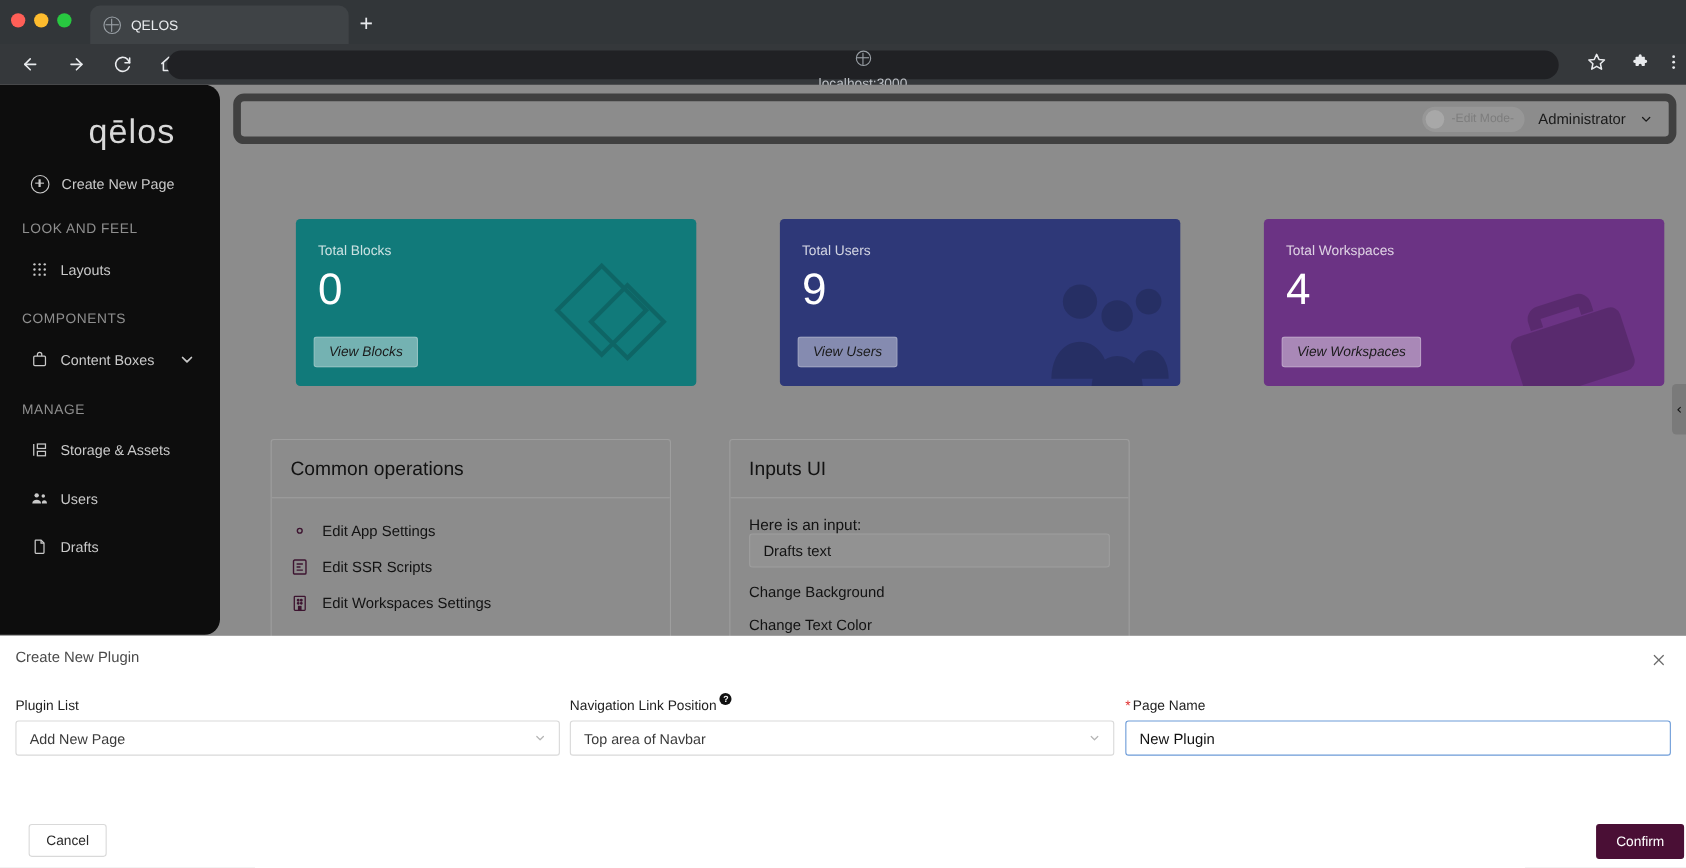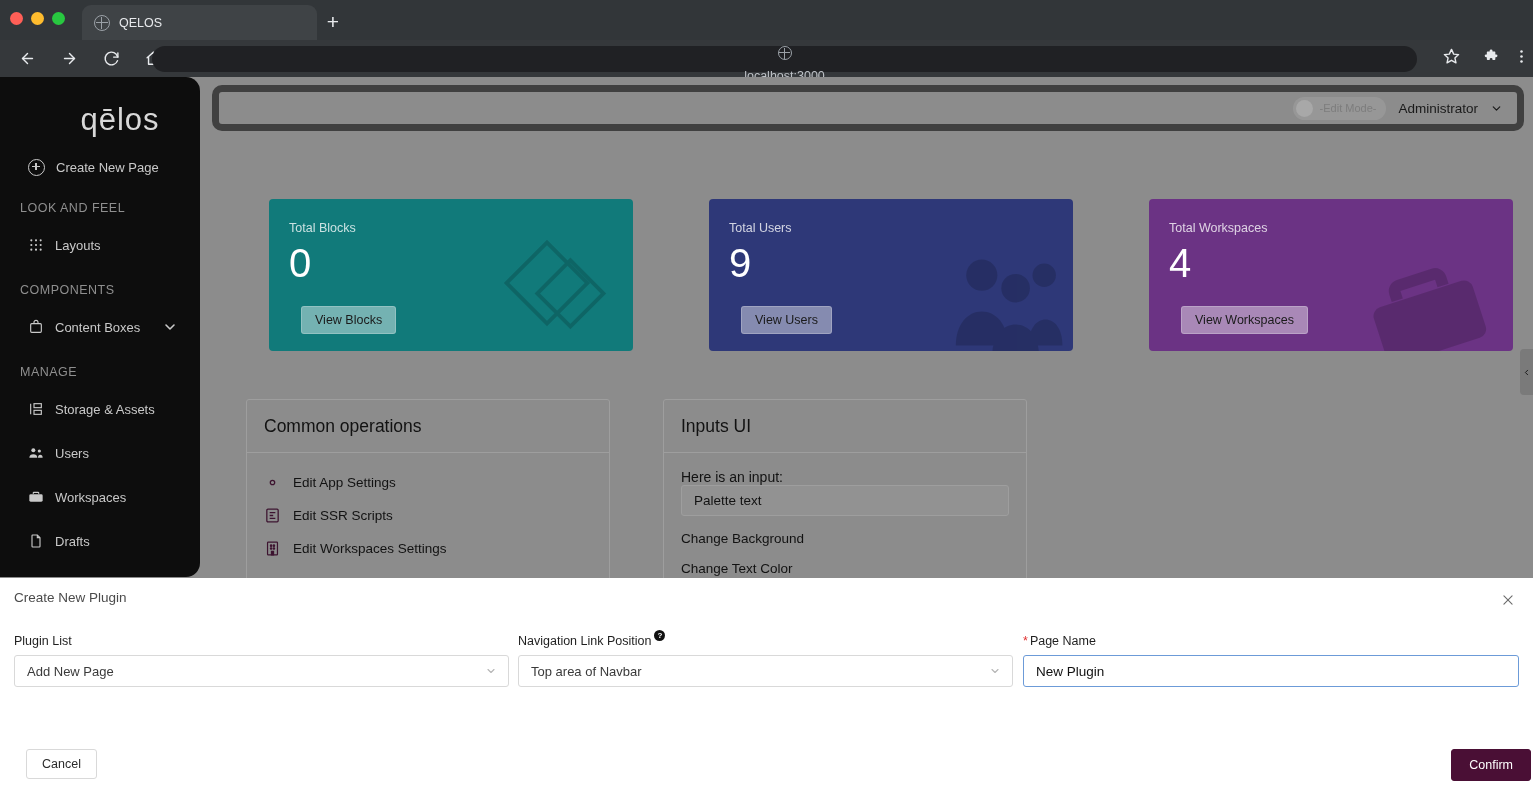--- a/index.html
+++ b/index.html
@@ -157,23 +157,23 @@
 
   
   .cards { position: absolute; left: 246px; top: 122px; display: flex; gap: 53px; }
   .card {
     width: 364px; height: 152px; border-radius: 4px;
     position: relative; overflow: hidden; padding: 22px 20px 0 20px; margin-left: 23px;
   }
   .card-title { font-size: 12.5px; color: rgba(255,255,255,0.78); }
   .card-num { font-size: 40px; color: #fff; font-weight: 300; line-height: 52px; margin-top: 2px; }
   .card-btn {
-    position: absolute; left: 32px; bottom: 17px;
+    position: absolute; left: 16px; bottom: 17px;
     background: rgba(255,255,255,0.42); border: 1px solid rgba(255,255,255,0.22);
-    color: #1a1a1a; font-size: 12.5px; padding: 6px 13px; border-radius: 3px;
+    color: #1a1a1a; font-size: 12.5px; padding: 6px 13px; border-radius: 3px; font-style: italic;
   }
   .card-wm {
     position: absolute; right: 8px; bottom: -14px;
     opacity: 0.16; color: #000; pointer-events: none;
   }
   .card-wm svg { width: 130px; height: 130px; }
 
   
   .panel {
     position: absolute; width: 364px;
@@ -367,27 +367,20 @@
       <div class="sb-item">
         <svg viewBox="0 0 24 24" fill="currentColor">
             <circle cx="8" cy="8" r="3"></circle>
             <circle cx="17" cy="9" r="2.4"></circle>
             <path d="M2 19c0-3.3 2.7-5 6-5s6 1.7 6 5z"></path>
             <path d="M15 19c0-2.6 1.2-4.2 3.4-4.2S22 16.4 22 19z"></path>
           </svg>
         <span>Users</span>
       </div>
       <div class="sb-item">
-        <svg viewBox="0 0 24 24" fill="currentColor">
-            <path d="M9 4h6a2 2 0 0 1 2 2v1h-2V6H9v1H7V6a2 2 0 0 1 2-2z"></path>
-            <rect x="2" y="8" width="20" height="11" rx="2"></rect>
-          </svg>
-        <span>Workspaces</span>
-      </div>
-      <div class="sb-item">
         <svg viewBox="0 0 24 24" fill="none" stroke="currentColor" stroke-width="1.7">
             <path d="M14 3H7a1 1 0 0 0-1 1v16a1 1 0 0 0 1 1h10a1 1 0 0 0 1-1V7z"></path>
             <polyline points="14 3 14 7 18 7"></polyline>
           </svg>
         <span>Drafts</span>
       </div>
       <div class="sb-item">
         
         
       </div>
@@ -473,21 +466,21 @@
             </svg>
           <span class="op-label">Edit Workspaces Settings</span>
         </div>
       </div>
     </div>
 
     <div class="panel" style="left:663px; top:322px;">
       <div class="panel-head">Inputs UI</div>
       <div class="panel-body">
         <div class="inp-label">Here is an input:</div>
-        <div class="inp-box">Palette text</div>
+        <div class="inp-box">Drafts text</div>
         <div class="inp-link">Change Background</div>
         <div class="inp-link">Change Text Color</div>
       </div>
     </div>
 
     <div class="collapse">
       <svg viewBox="0 0 24 24" fill="none" stroke="currentColor" stroke-width="2.6" stroke-linecap="round" stroke-linejoin="round">
           <polyline points="15 18 9 12 15 6"></polyline>
         </svg>
     </div>

